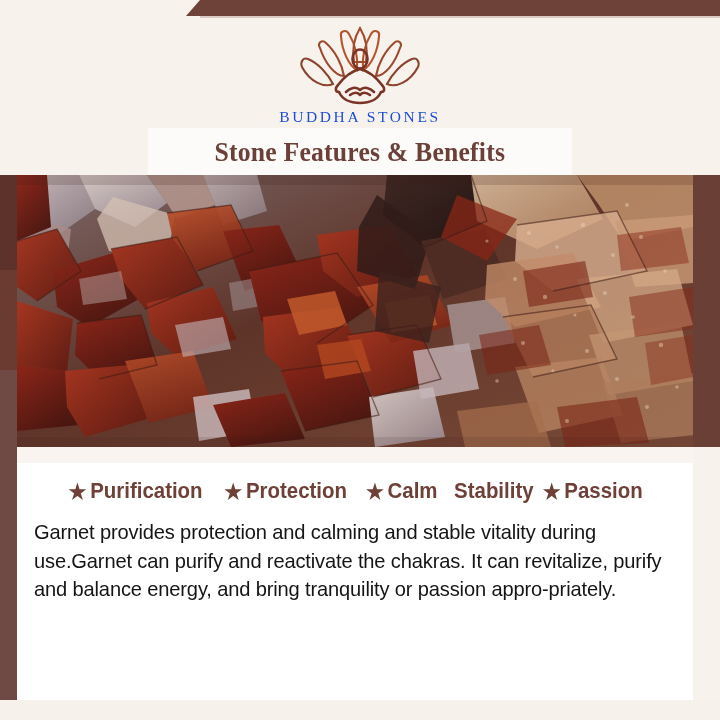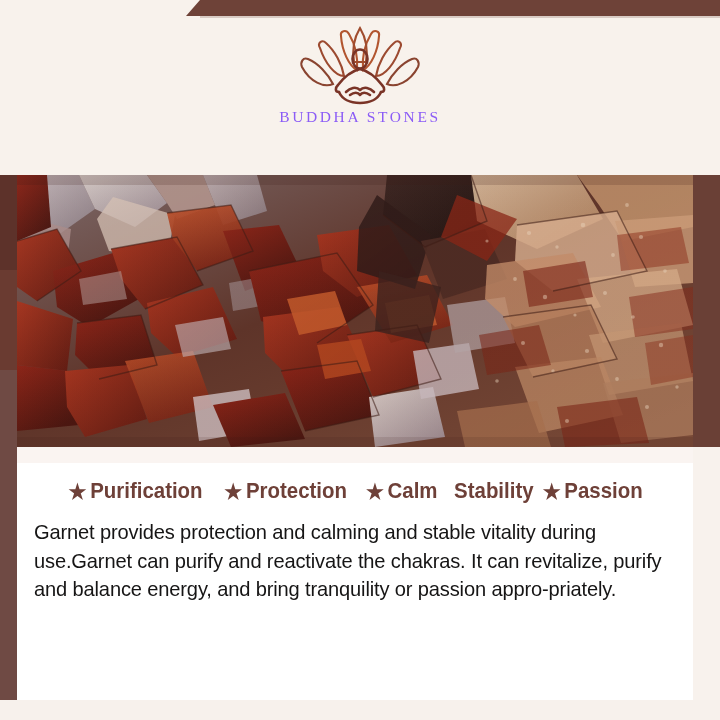--- a/index.html
+++ b/index.html
@@ -85,21 +85,21 @@
     top: 22px;
     width: 720px;
     text-align: center;
   }
   .logo-mark { display: block; margin: 0 auto; }
   .brand-name {
     margin-top: 2px;
     font-family: "Liberation Serif", serif;
     font-size: 15.5px;
     letter-spacing: 2.6px;
-    color: #8b5cf6;
+    color: #1d4ed8;
     text-align: center;
   }
 
   
   .title-band {
     position: absolute;
     left: 148px;
     top: 128px;
     width: 424px;
     height: 48px;
@@ -261,20 +261,23 @@
           <path d="M70 73 C74 70 78 70 80 73 C82 70 86 70 90 73"></path>
         </g>
       </svg>
       <div class="brand-name">BUDDHA STONES</div>
     </div>
   </div>
 
   <div class="top-banner"></div>
   <div class="top-banner-shadow"></div>
 
+  <div class="title-band">
+    <div class="title-text">Stone Features &amp; Benefits</div>
+  </div>
 
   <div class="left-strip"></div>
   <div class="left-strip-dark"></div>
   <div class="left-strip-mid"></div>
   <div class="right-strip"></div>
 
   <div class="photo">
     <svg width="676" height="272" viewBox="0 0 676 272">
       <defs>
         <linearGradient id="bgG" x1="0" y1="0" x2="1" y2="1">

